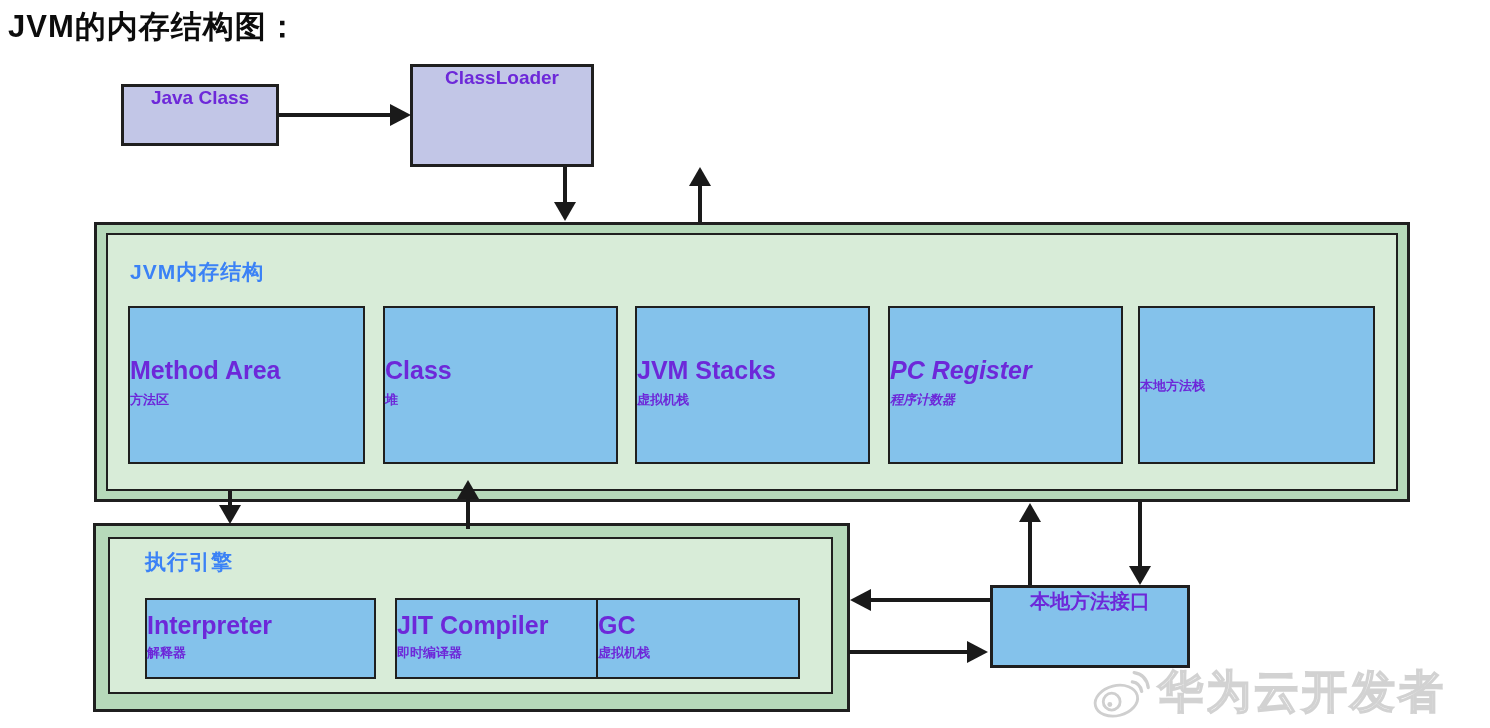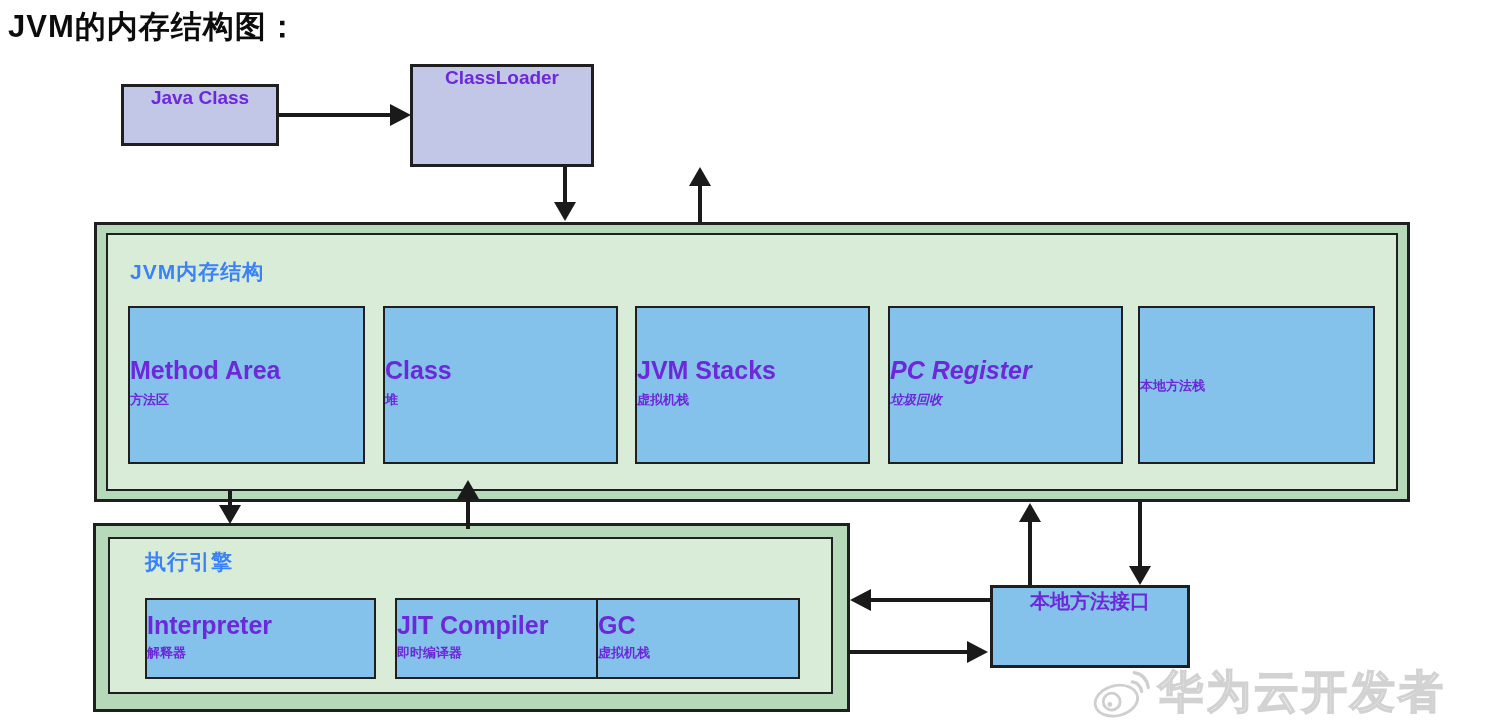--- a/index.html
+++ b/index.html
@@ -68,21 +68,21 @@
 <div class="abs node blue cell" style="left:383px;top:306px;width:235px;height:158px;">
   <span class="node-label-en">Class</span>
   <span class="node-label-zh">堆</span>
 </div>
 <div class="abs node blue cell" style="left:635px;top:306px;width:235px;height:158px;">
   <span class="node-label-en">JVM Stacks</span>
   <span class="node-label-zh">虚拟机栈</span>
 </div>
 <div class="abs node blue cell" style="left:888px;top:306px;width:235px;height:158px;font-style:italic;">
   <span class="node-label-en">PC Register</span>
-  <span class="node-label-zh">垃圾回收</span>
+  <span class="node-label-zh">程序计数器</span>
 </div>
 <div class="abs node blue cell" style="left:1138px;top:306px;width:237px;height:158px;">
   <span class="node-label-zh">本地方法栈</span>
 </div>
 
 <div class="abs green-outer" style="left:93px;top:523px;width:757px;height:189px;"></div>
 <div class="abs green-inner" style="left:108px;top:537px;width:725px;height:157px;"></div>
 <div class="abs section-label" style="left:145px;top:548px;">执行引擎</div>
 
 <div class="abs node blue cell" style="left:145px;top:598px;width:231px;height:81px;font-size:18px;line-height:27px;">

